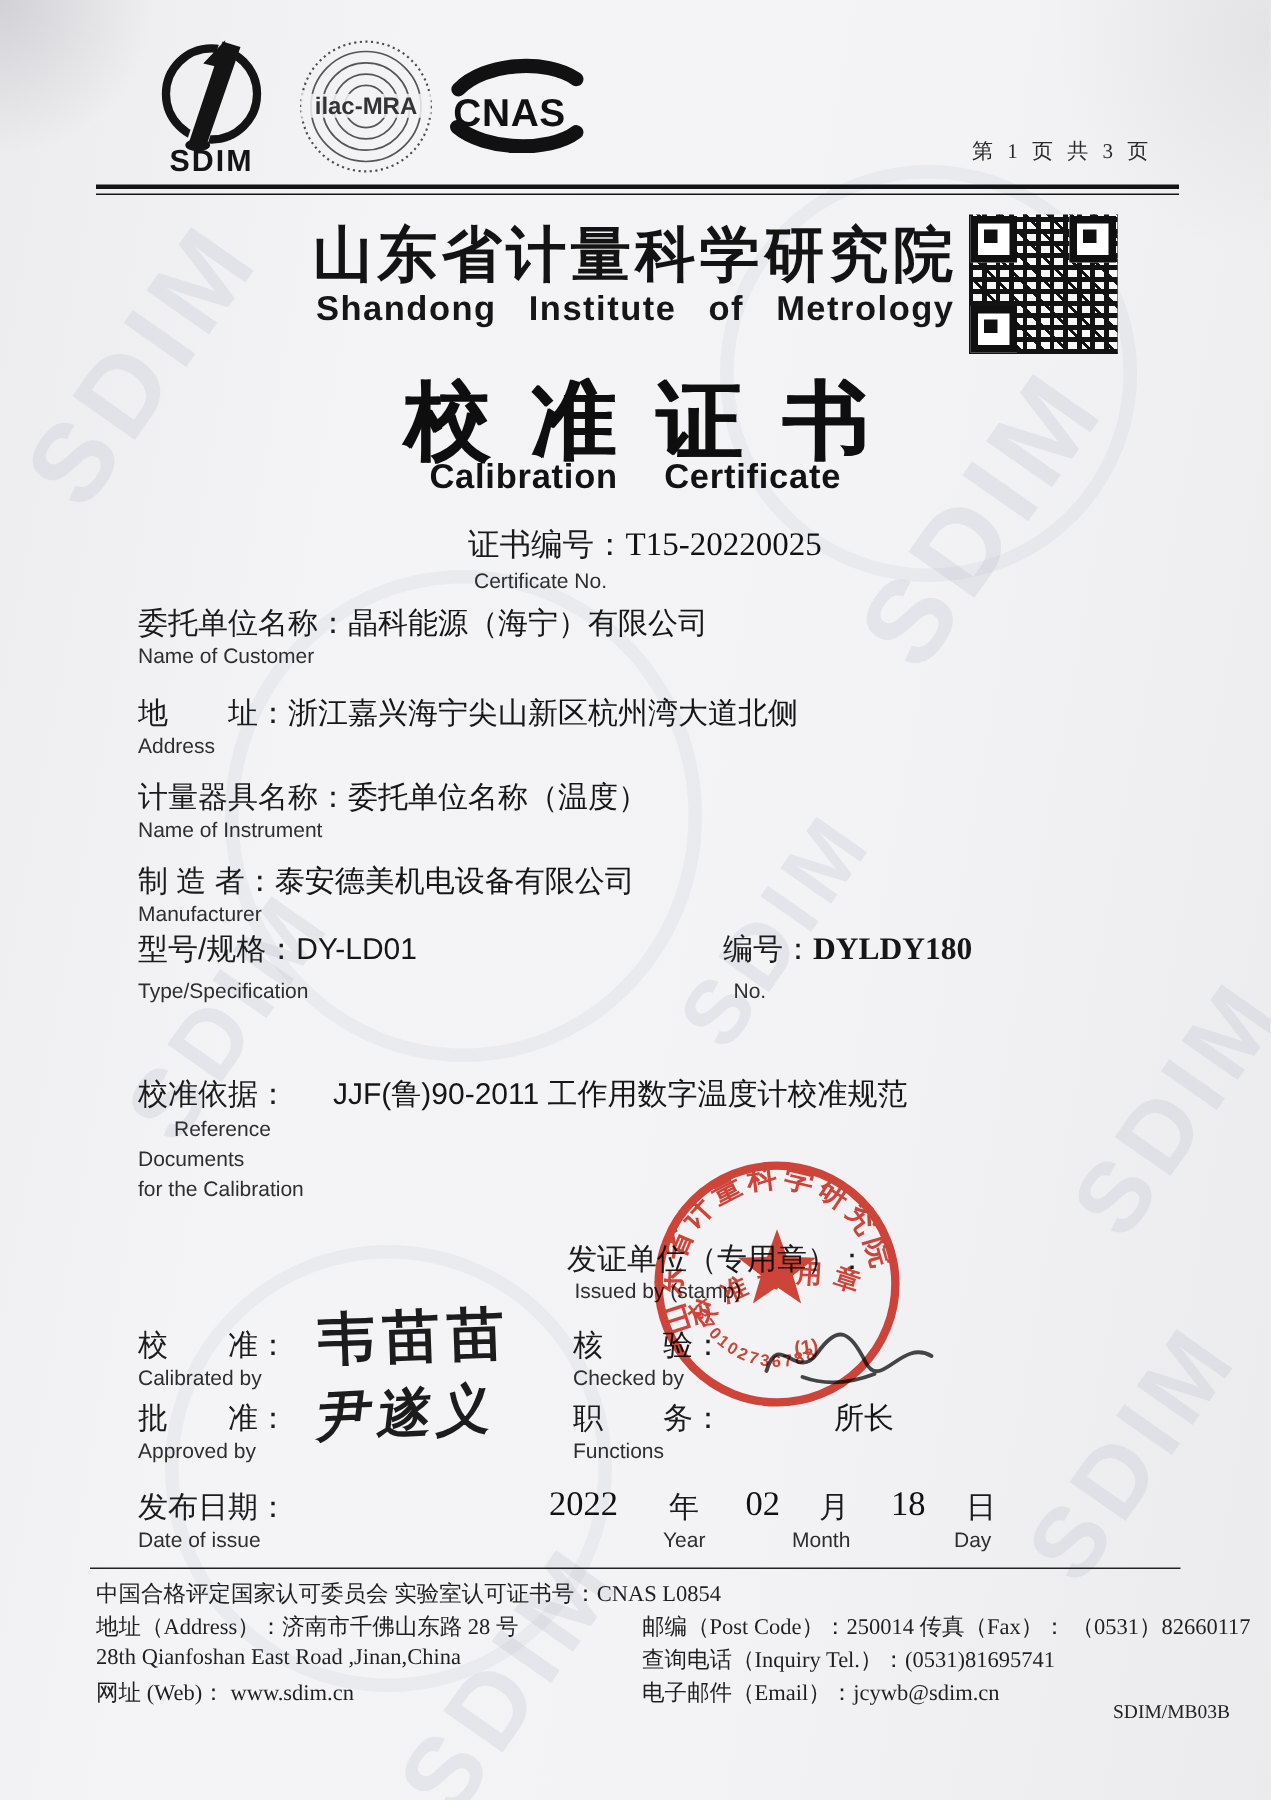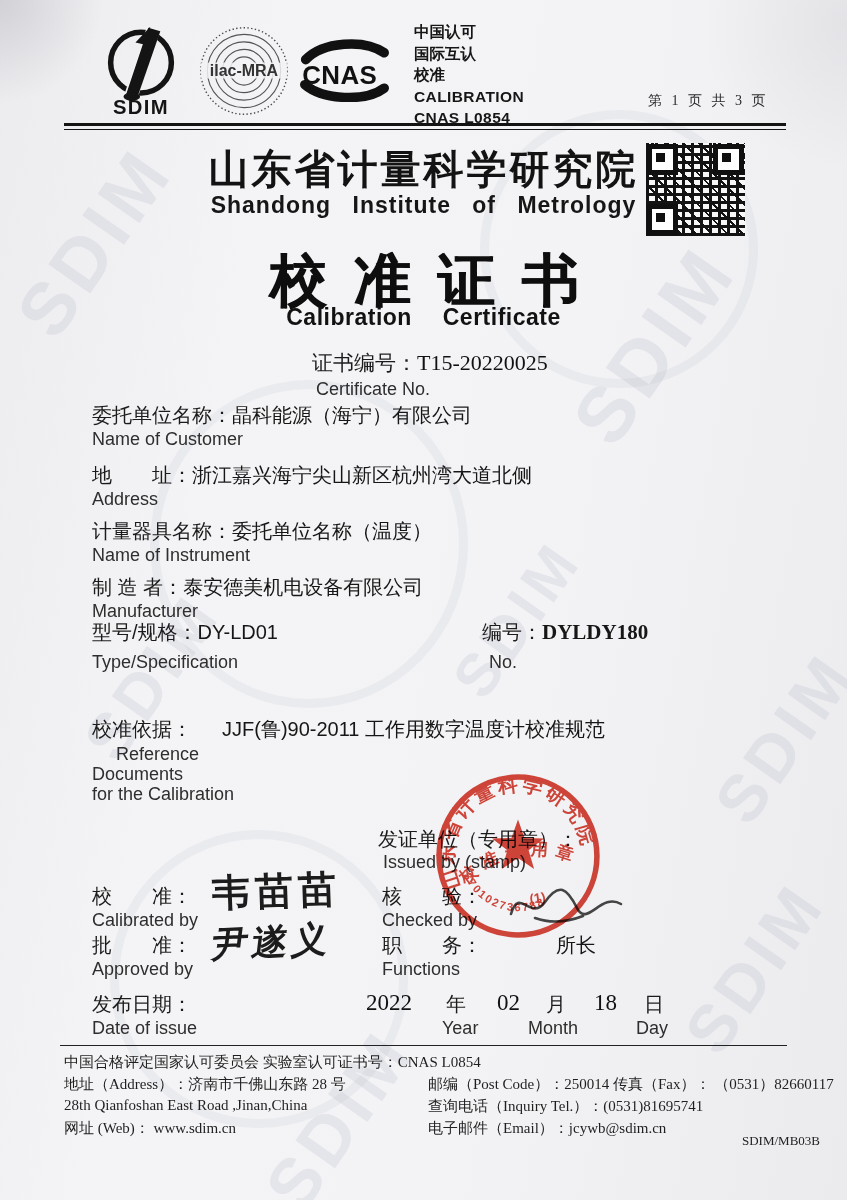--- a/index.html
+++ b/index.html
@@ -38,21 +38,21 @@
       letter-spacing:27px;margin-left:14px;color:#0e0e0e;font-family:"Liberation Serif",serif;
       text-shadow:1px 0 0 #0e0e0e;}
   .doc-en{width:847px;text-align:center;font-size:23px;font-weight:bold;
       word-spacing:24px;letter-spacing:.5px;color:#121212;}
   .certno-cn{font-size:21px;color:#1b1b1b;font-weight:500;}
   .certno-val{font-size:22px;font-family:"Liberation Serif",serif;color:#111;}
   
   .cnl{font-size:20px;font-weight:500;color:#1b1b1b;}
   .cnv{font-size:20px;font-weight:500;color:#161616;}
   .latinv{font-family:"Liberation Serif",serif;font-weight:600;}
-  .ensub{font-size:18px;color:#2e2e2e;}
+  .ensub{font-size:14px;color:#2e2e2e;}
   
   .sig{font-family:"Liberation Serif",serif;font-weight:bold;color:#1c1c1c;
        white-space:nowrap;}
   .sig1{font-size:38px;letter-spacing:5px;transform:rotate(-2deg);}
   .sig2{font-size:36px;letter-spacing:4px;transform:rotate(-3deg) skewX(-10deg);}
   
   .stamp{mix-blend-mode:multiply;opacity:.93;}
   
   .foot{font-size:15px;color:#1f1f1f;font-family:"Liberation Serif",serif;}
   .frule{border-top:1.5px solid #222;}
@@ -104,27 +104,20 @@
     <rect x="4" y="41" width="92" height="17" fill="#f2f2f4" opacity=".85"></rect>
     <text x="50" y="55" text-anchor="middle" font-family="Liberation Sans, sans-serif" font-size="17" font-weight="bold" fill="#333">ilac-MRA</text>
   </svg>
 
   <svg class="abs" style="left:297px;top:38px;" width="95" height="64" viewBox="0 0 110 72">
     <path d="M10,24 C30,3 78,0 101,16" fill="none" stroke="#111" stroke-width="11" stroke-linecap="round"></path>
     <text x="6" y="52" font-family="Liberation Sans, sans-serif" font-size="30" font-weight="bold" letter-spacing="0.5" fill="#111">CNAS</text>
     <path d="M9,53 C30,71 80,73 101,57" fill="none" stroke="#111" stroke-width="11" stroke-linecap="round"></path>
   </svg>
 
-  <div class="abs" style="left:414px;top:21px;">
-    <div class="accr-line">中国认可</div>
-    <div class="accr-line">国际互认</div>
-    <div class="accr-line">校准</div>
-    <div class="accr-line accr-en">CALIBRATION</div>
-    <div class="accr-line accr-en">CNAS L0854</div>
-  </div>
 
   <div class="abs pagenum" style="left:648px;top:92px;">第 1 页 共 3 页</div>
 
   <div class="abs hrule" style="left:64px;top:123px;width:722px;"></div>
 
   <div class="abs inst-cn" style="left:0;top:142px;">山东省计量科学研究院</div>
   <div class="abs inst-en" style="left:0;top:192px;">Shandong Institute of Metrology</div>
 
   <div class="abs qr" style="left:646px;top:143px;width:99px;height:93px;">
     <span class="finder" style="left:1px;top:1px;"></span>

